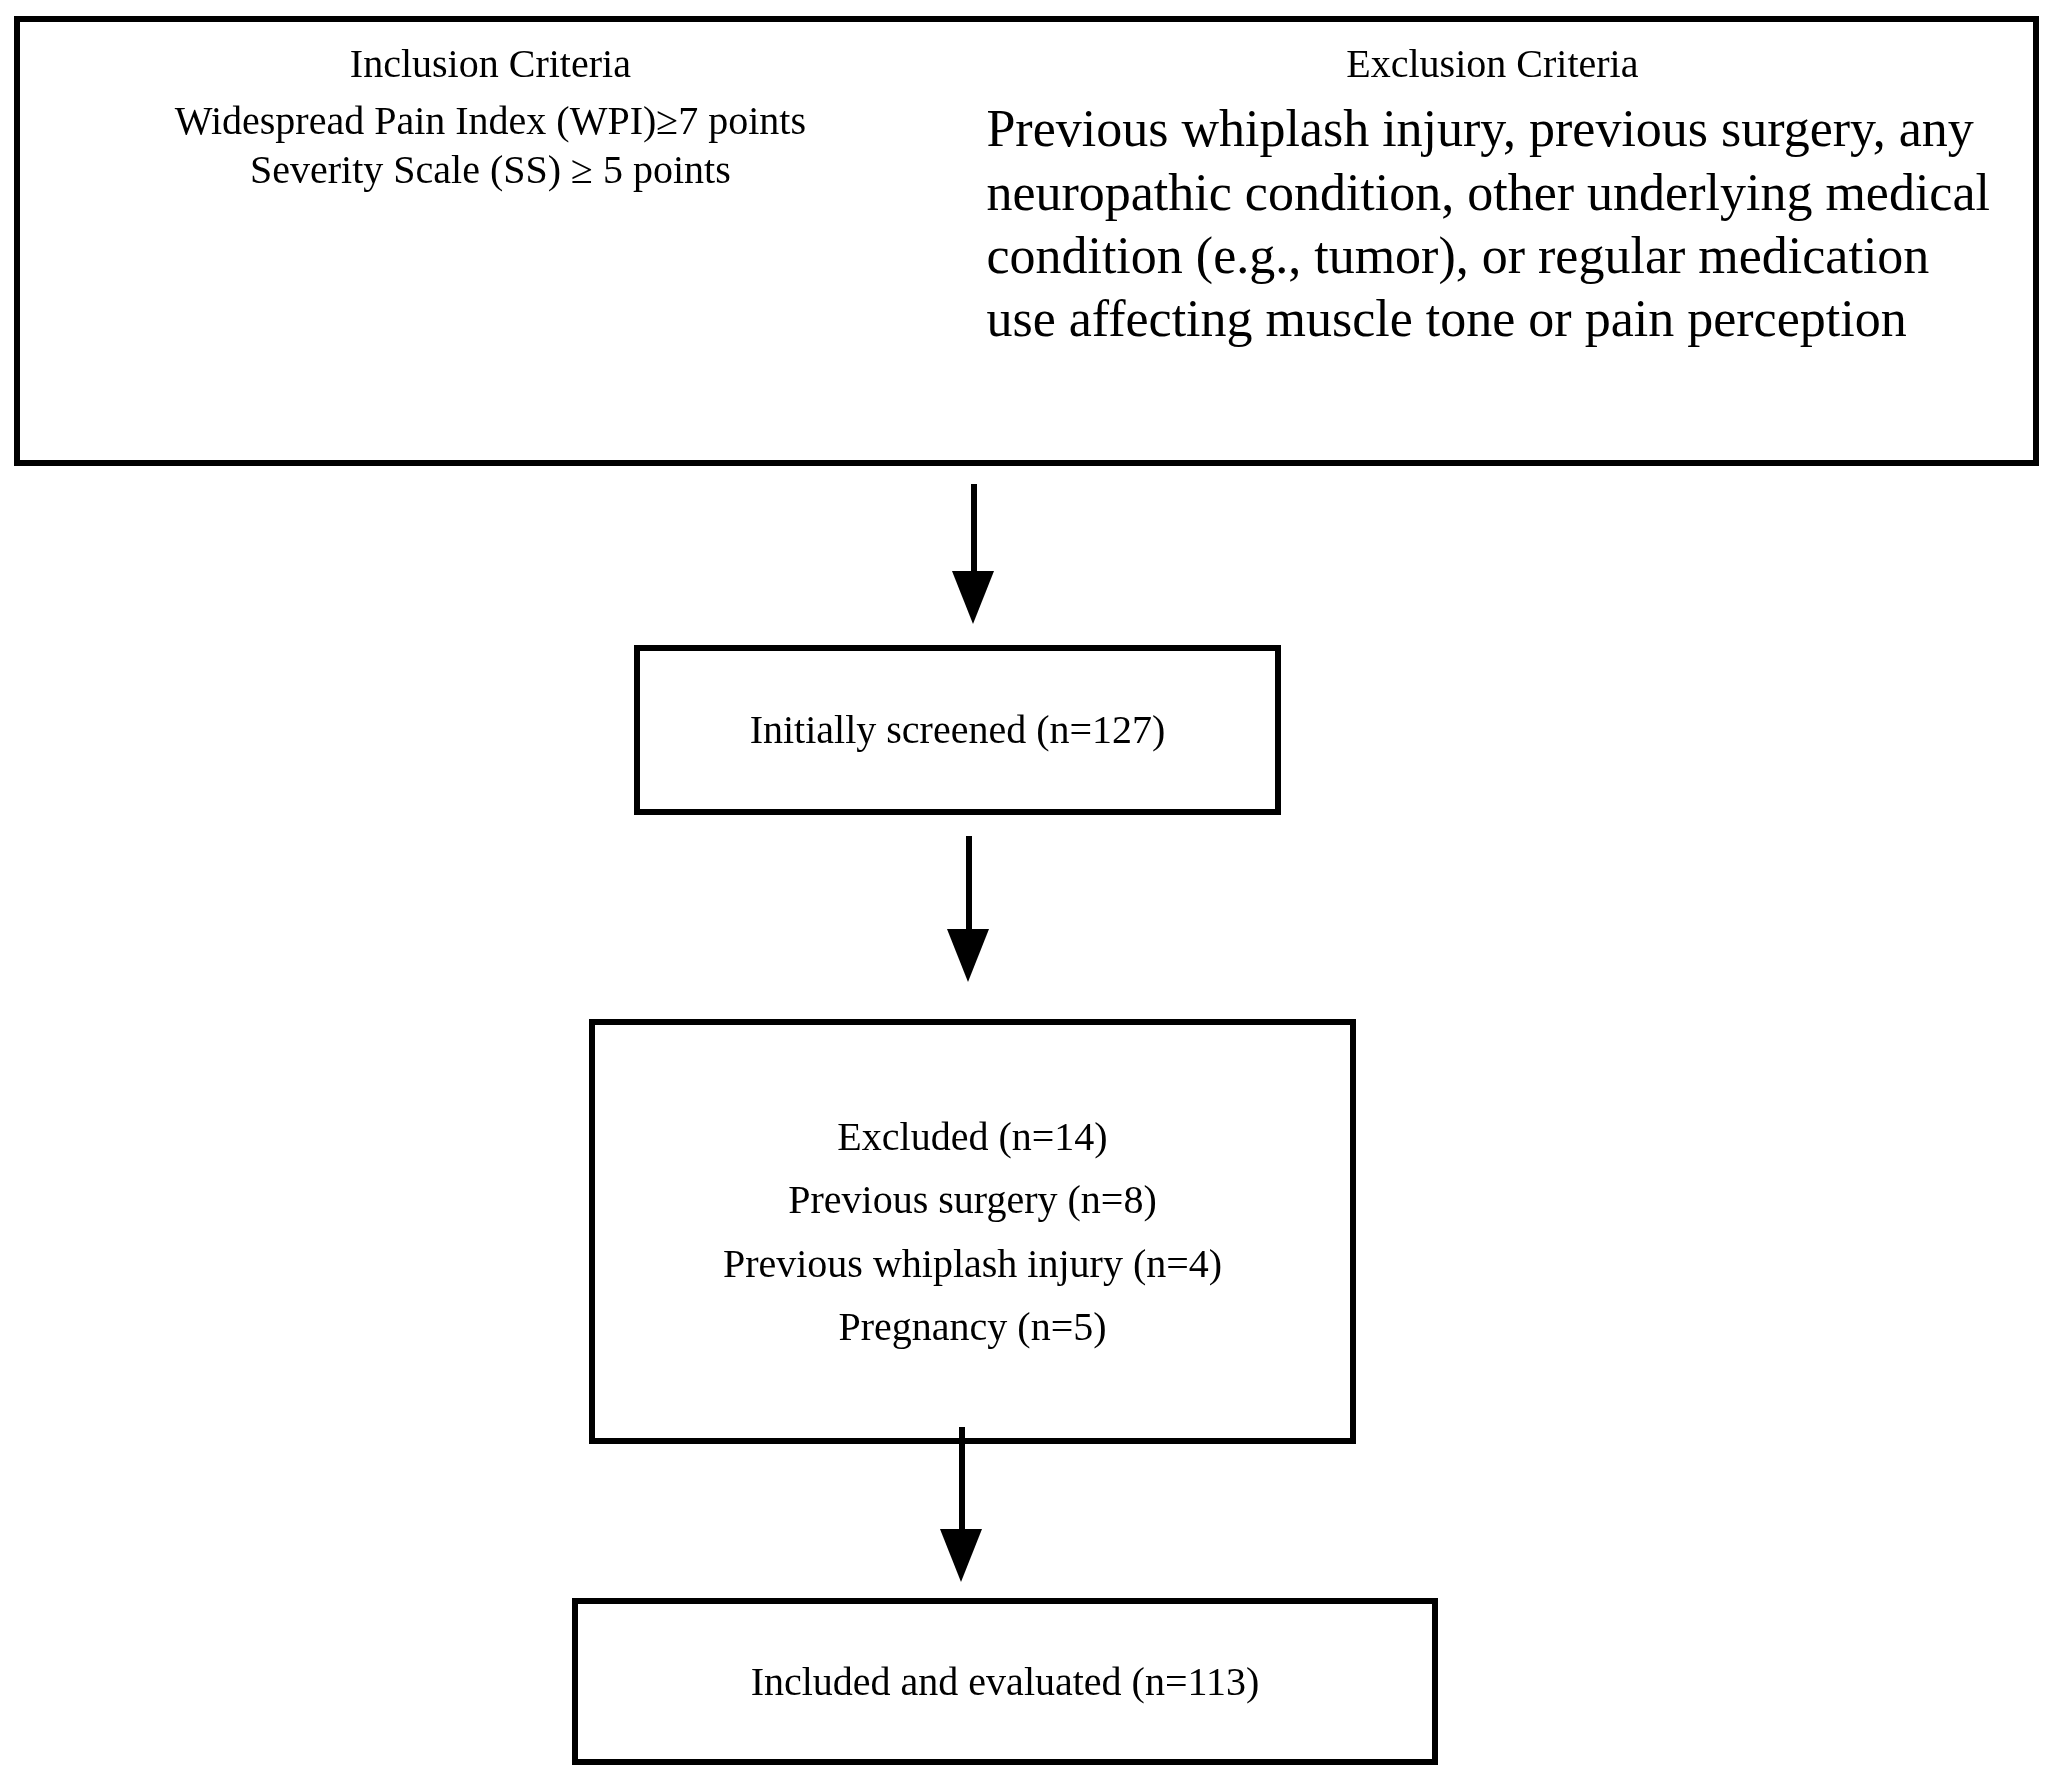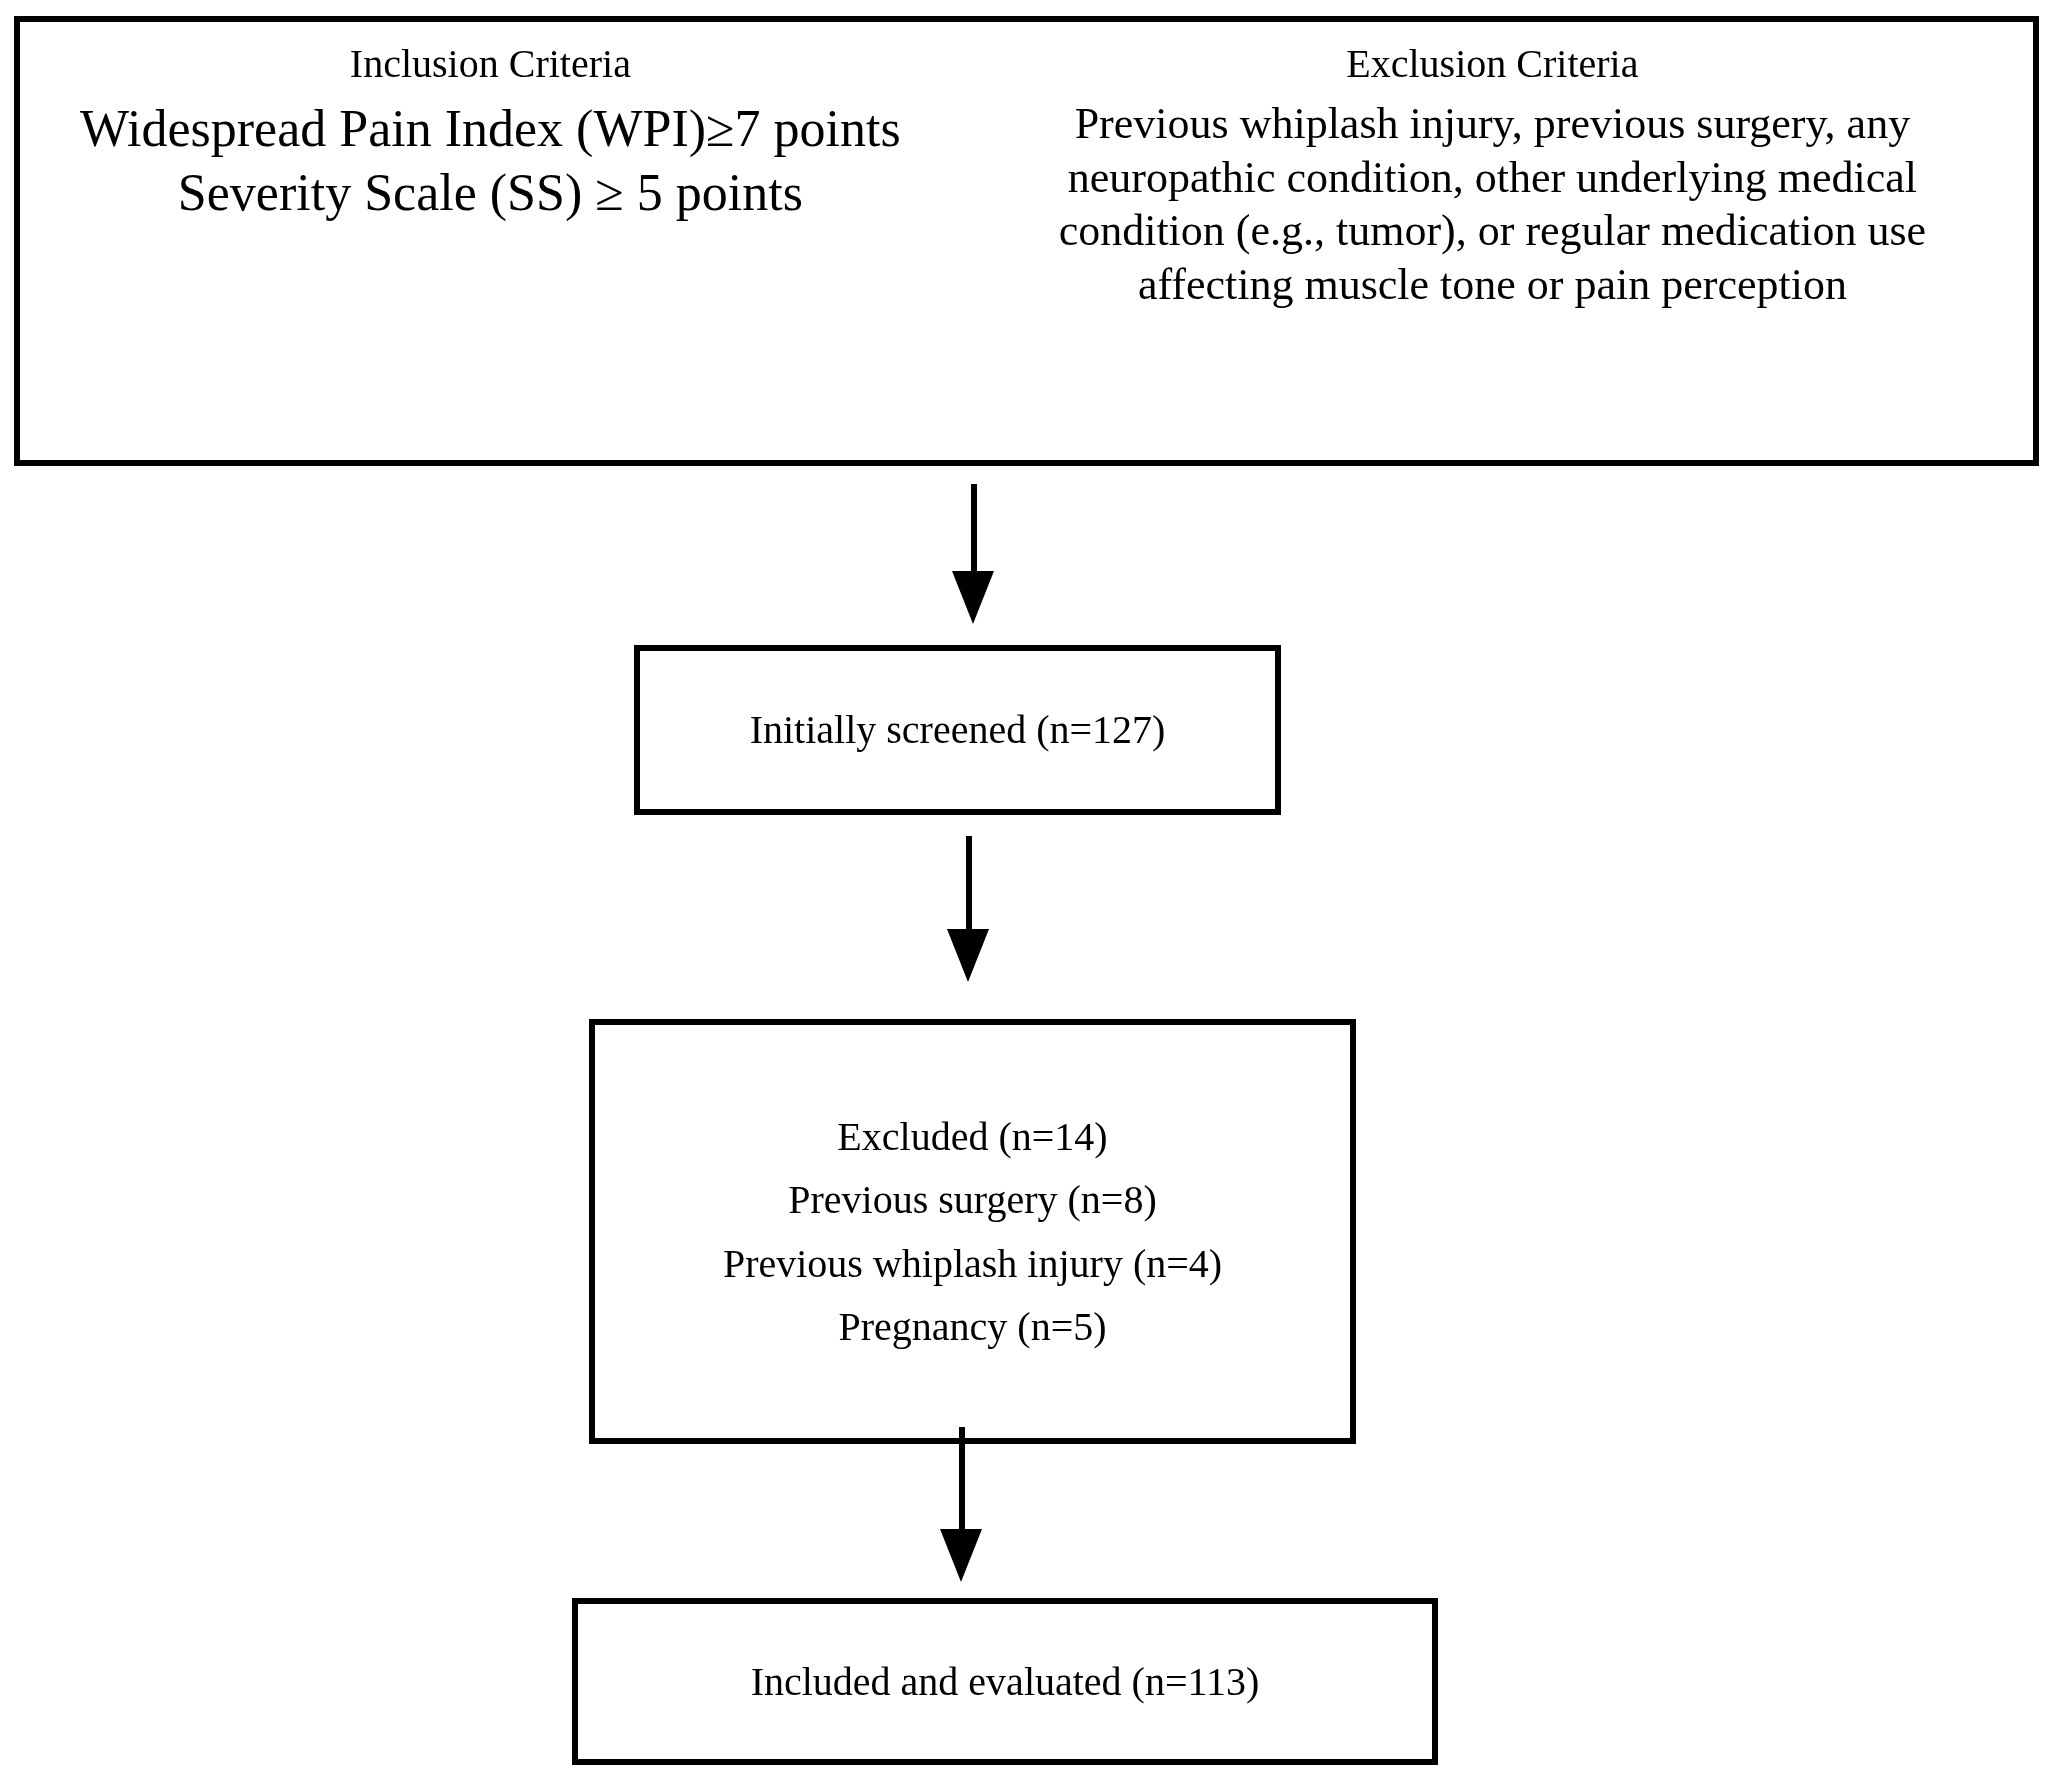--- a/index.html
+++ b/index.html
@@ -55,29 +55,29 @@
     width: 1073px;
   }
   .criteria-heading {
     font-size: 40px;
     line-height: 1.12;
     text-align: center;
     white-space: nowrap;
     margin-bottom: 10.8px;
   }
   .criteria-line {
-    font-size: 52px;
+    font-size: 40px;
     line-height: 1.22;
     text-align: right;
     white-space: nowrap;
   }
   .criteria-body {
-    font-size: 44px;
+    font-size: 52px;
     line-height: 1.22;
-    text-align: center;
+    text-align: left;
     width: 1012px;
   }
 
   
   #screened-box {
     left: 634px;
     top: 645px;
     width: 647px;
     height: 170px;
   }

